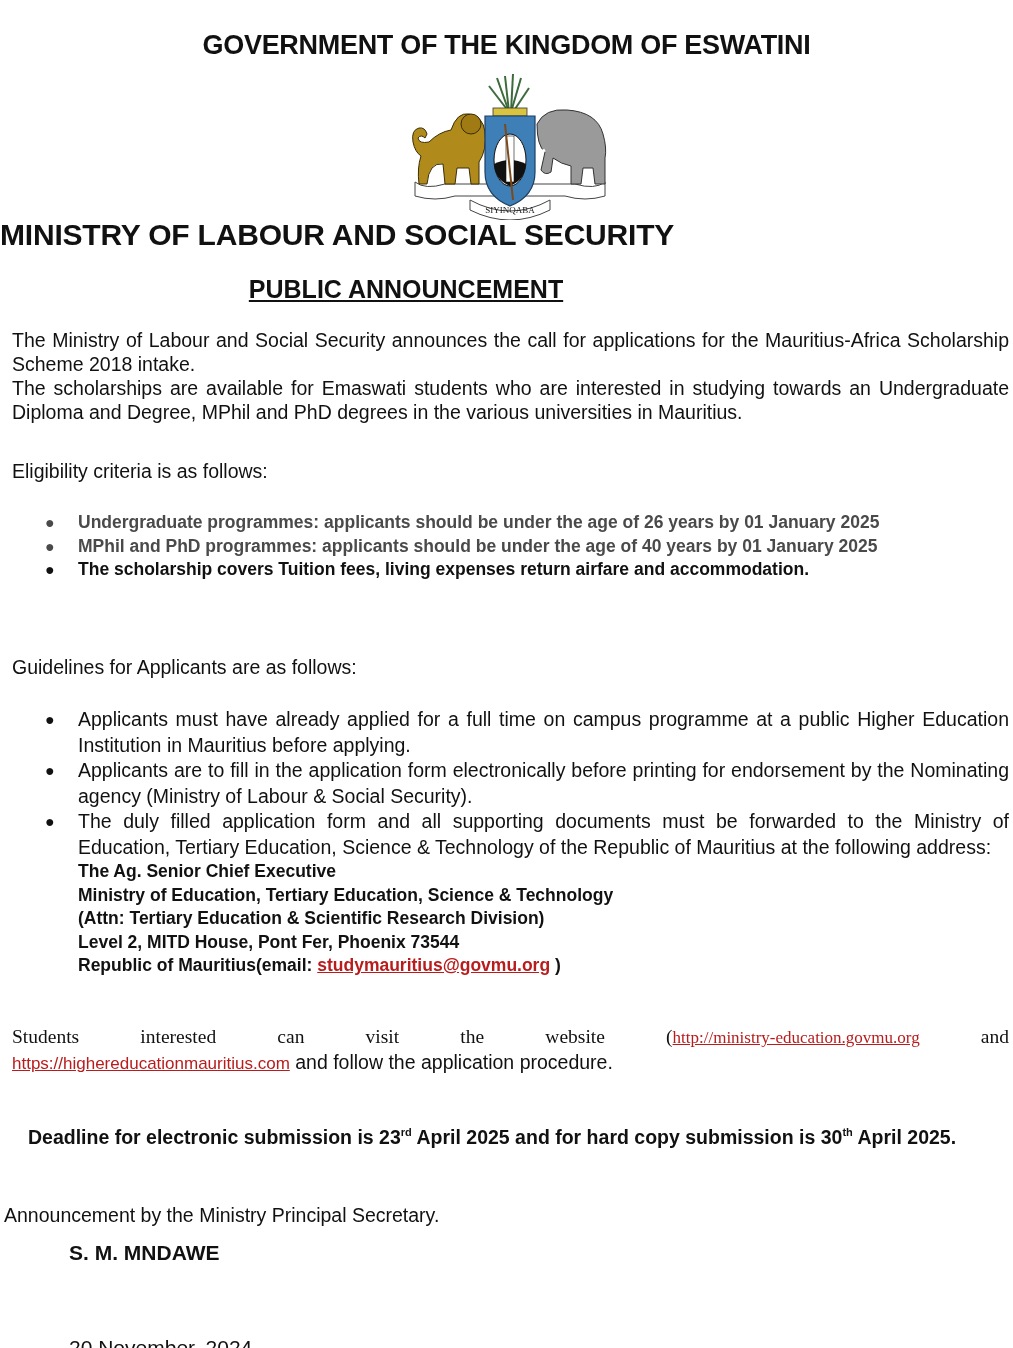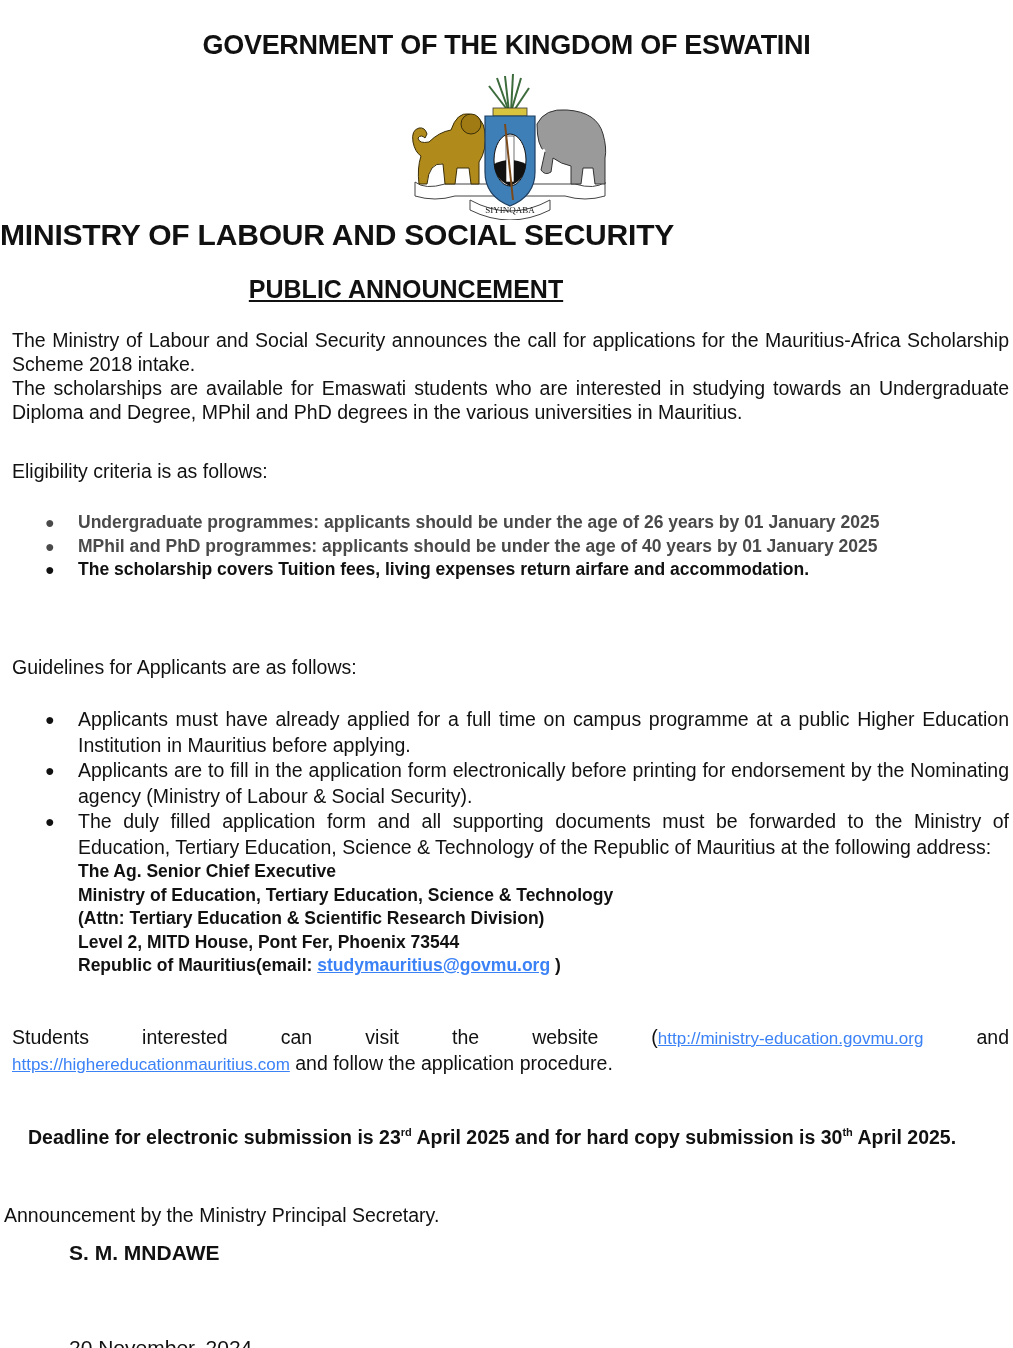--- a/index.html
+++ b/index.html
@@ -28,21 +28,21 @@
   .justify-last { text-align-last: justify; }
   ul.bullets { list-style: none; margin: 0; padding: 0; }
   ul.bullets li { position: relative; padding-left: 66px; }
   ul.bullets li .bullet {
     position: absolute; left: 33px; top: 0; font-size: 16px;
   }
   .elig li { font-weight: bold; font-size: 17.5px; line-height: 23.5px; color: #4a4a4a; }
   .elig li.dark { color: #111; }
   .guide li { font-size: 19.5px; line-height: 25.5px; }
   .addr { font-weight: bold; font-size: 17.5px; line-height: 23.5px; text-align: left; }
-  a.link { color: #3b82f6; text-decoration: underline; margin-top: 30px; }
+  a.link { color: #b91c1c; text-decoration: underline; margin-top: 30px; }
   .addr a.link { font-weight: bold; }
   .small-link { font-size: 17px; }
   .deadline { font-weight: bold; font-size: 19.5px; line-height: 25px; margin-left: 16px; }
   sup { font-size: 11px; vertical-align: 8px; line-height: 0; }
   .sig-name { position: absolute; left: 69px; top: 1241px; font-weight: bold; font-size: 21px; }
   .sig-date { position: absolute; left: 69px; top: 1336px; font-size: 21px; }
 </style>
 </head>
 <body>
 
@@ -124,21 +124,21 @@
         <div>Ministry of Education, Tertiary Education, Science &amp; Technology</div>
         <div>(Attn: Tertiary Education &amp; Scientific Research Division)</div>
         <div>Level 2, MITD House, Pont Fer, Phoenix 73544</div>
         <div><span>Republic of Mauritius(email: </span><a class="link">studymauritius@govmu.org</a><span> )</span></div>
       </div>
     </li>
   </ul>
 </div>
 
 <div class="body" style="top:1025px;">
-  <div class="justify-last" style="word-spacing:28px;"><span>Students interested can visit the website (</span><a class="link small-link" style="word-spacing:0;">http://ministry-education.govmu.org</a> <span>and</span></div>
+  <div class="justify-last" style="word-spacing:28px;font-family:Liberation Serif, serif;"><span>Students interested can visit the website (</span><a class="link small-link" style="word-spacing:0;">http://ministry-education.govmu.org</a> <span>and</span></div>
   <div style="text-align:left;"><a class="link small-link">https://highereducationmauritius.com</a><span> and follow the application procedure.</span></div>
 </div>
 
 <div class="body deadline" style="top:1125px;"><span>Deadline for electronic submission is 23</span><sup>rd</sup><span> April 2025 and for hard copy submission is 30</span><sup>th</sup><span> April 2025.</span></div>
 
 <div class="body" style="top:1203px; left:4px;">Announcement by the Ministry Principal Secretary.</div>
 
 <div class="sig-name">S. M. MNDAWE</div>
 <div class="sig-date">20 November, 2024</div>
 

